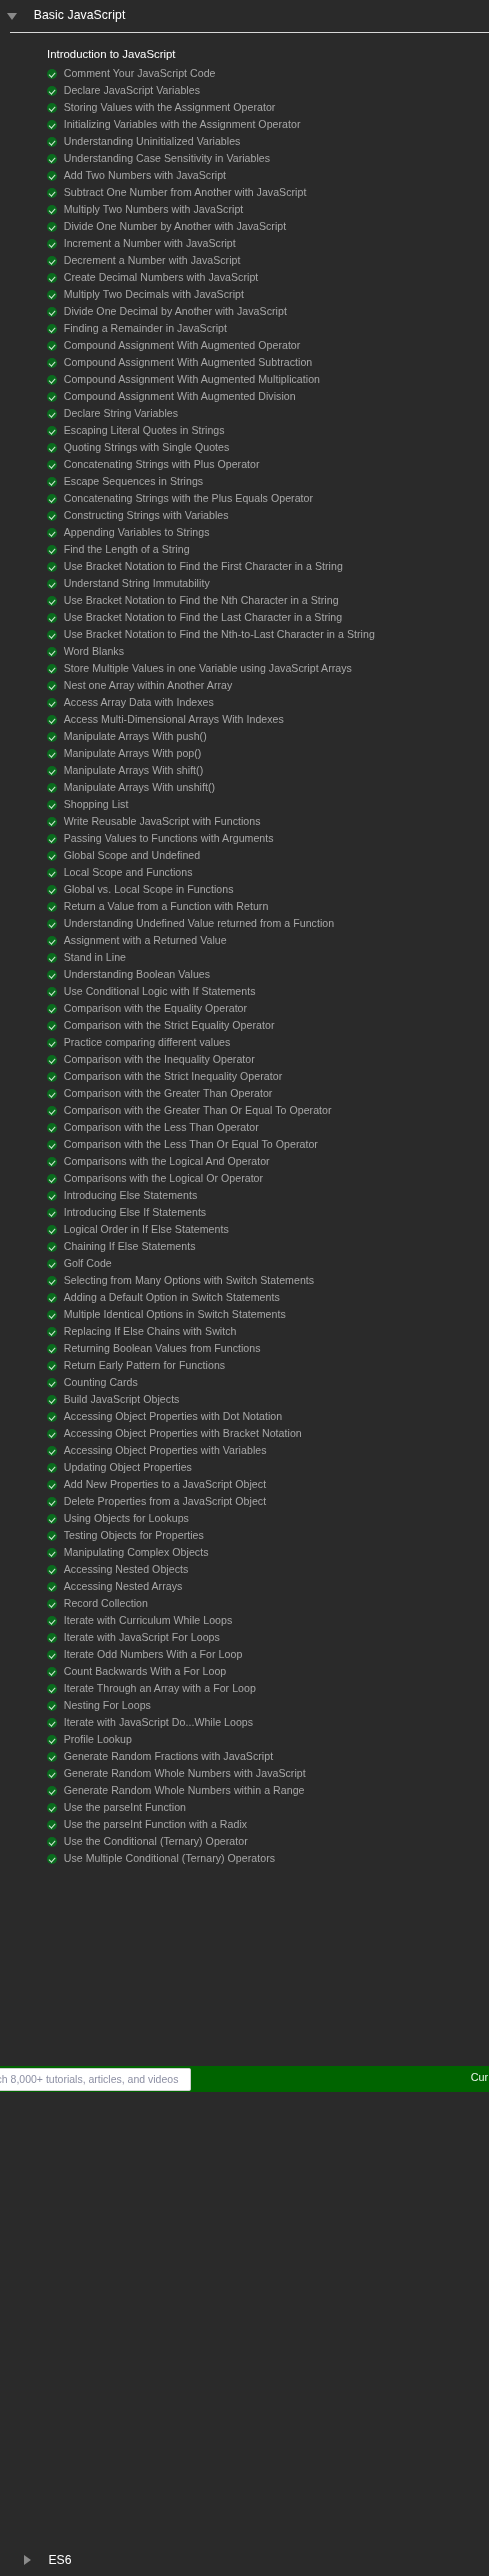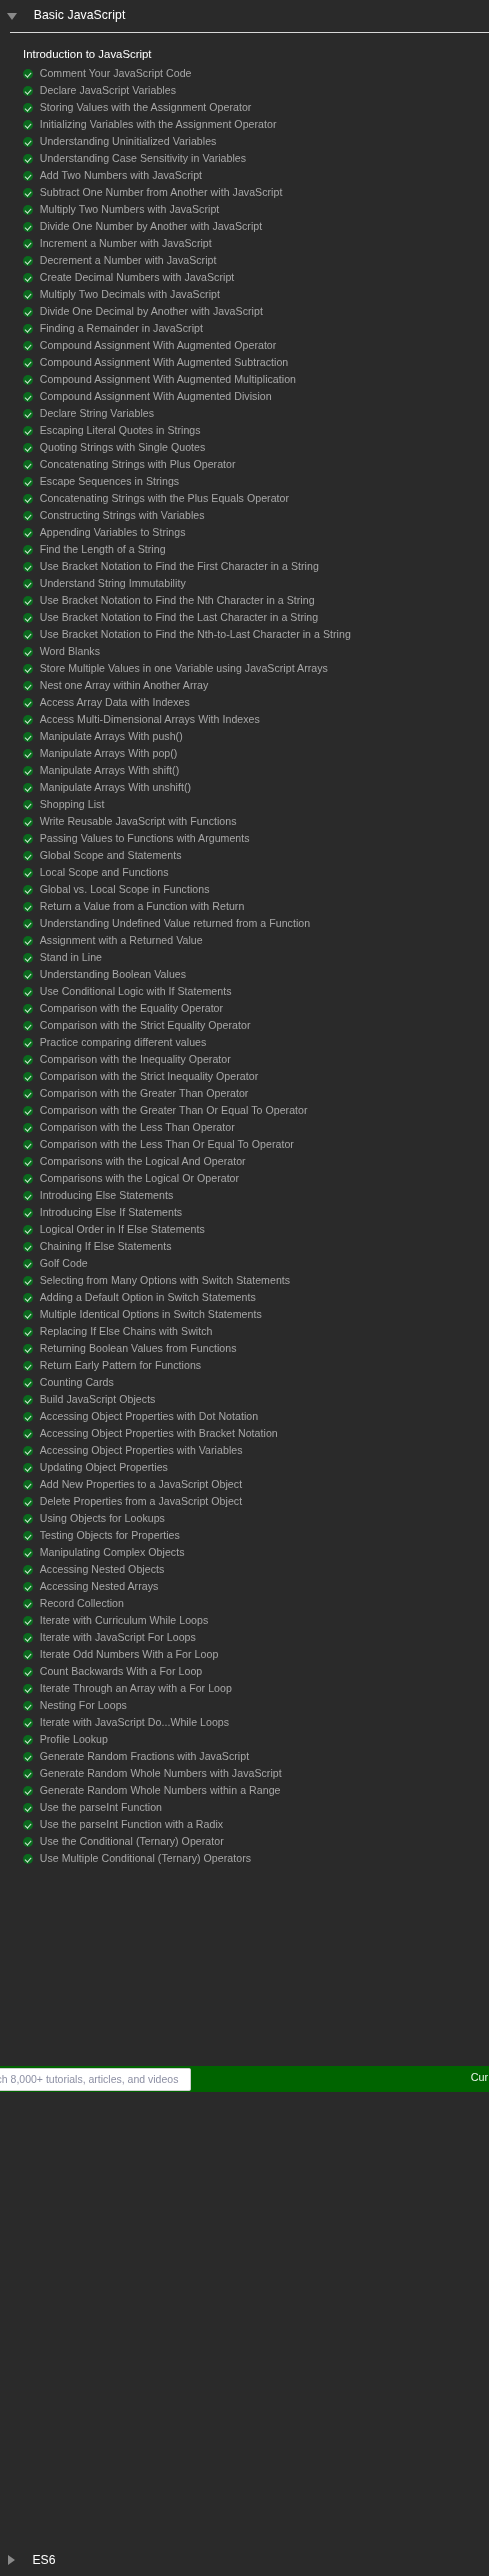--- a/index.html
+++ b/index.html
@@ -59,21 +59,21 @@
 
   .divider {
     height: 0.8px;
     background: #d8d8d8;
     margin: 1.7px 0 7.6px 10px;
     width: 100%;
   }
 
   
   .block {
-    padding-left: 23px;
+    padding-left: 47px;
     margin-top: 16px;
   }
   .block-title {
     font-size: 11.4px;
     color: #ffffff;
     font-weight: 400;
     margin: 0 0 5px 0;
     white-space: nowrap;
   }
 
@@ -119,20 +119,21 @@
 
   
   .superblock-collapsed {
     position: absolute;
     left: 0;
     bottom: 5.9px;
     width: 100%;
   }
   .superblock-collapsed .superblock-header {
     padding: 3.4px 0 3.4px 6.7px;
+    margin-left: 16px;
   }
 
   
   .nav-overlay {
     position: absolute;
     left: -35px;
     top: 2066px;
     width: 573px;
     height: 26px;
     background: #006400;
@@ -371,21 +372,21 @@
         <li class="challenge-item">
           <span class="check-badge"></span>
           <span class="challenge-label">Write Reusable JavaScript with Functions</span>
         </li>
         <li class="challenge-item">
           <span class="check-badge"></span>
           <span class="challenge-label">Passing Values to Functions with Arguments</span>
         </li>
         <li class="challenge-item">
           <span class="check-badge"></span>
-          <span class="challenge-label">Global Scope and Statements</span>
+          <span class="challenge-label">Global Scope and Undefined</span>
         </li>
         <li class="challenge-item">
           <span class="check-badge"></span>
           <span class="challenge-label">Local Scope and Functions</span>
         </li>
         <li class="challenge-item">
           <span class="check-badge"></span>
           <span class="challenge-label">Global vs. Local Scope in Functions</span>
         </li>
         <li class="challenge-item">

